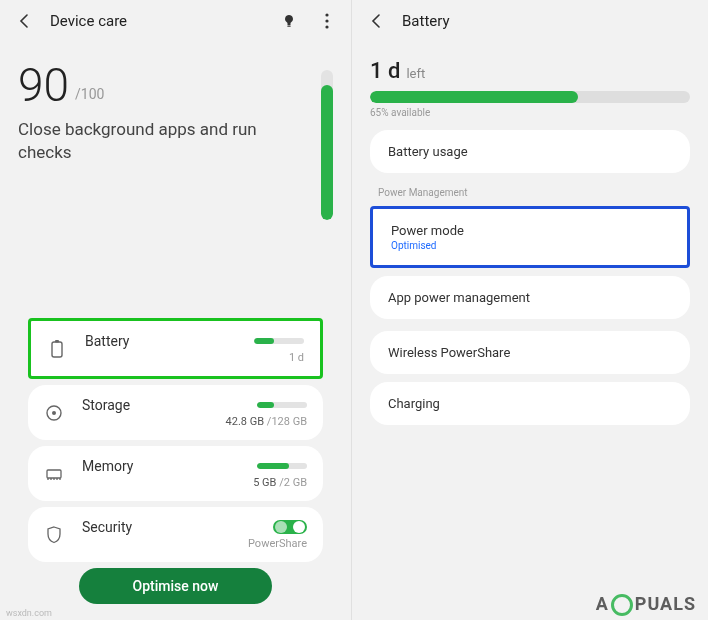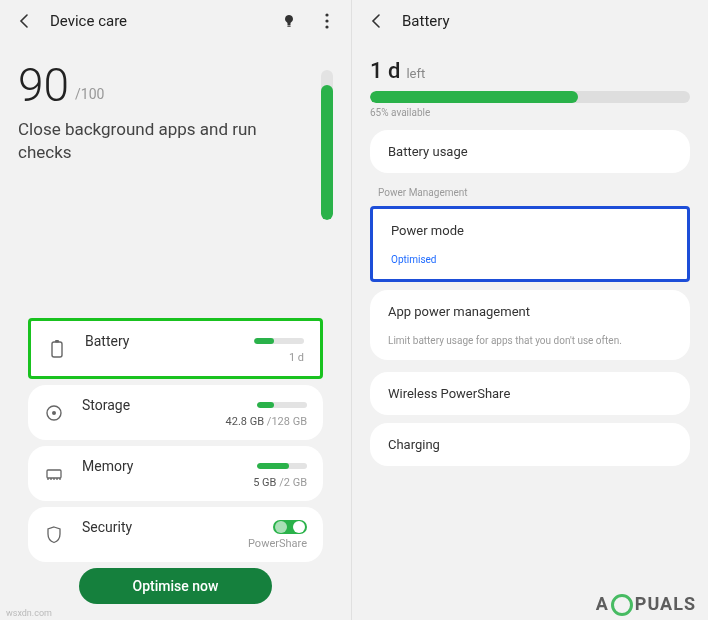--- a/index.html
+++ b/index.html
@@ -78,21 +78,21 @@
   .bat-left .sm { font-size:13px; color:#888; }
   .bat-bar { margin-top:8px; height:12px; background:#dedede; border-radius:7px; overflow:hidden; position:relative;}
   .bat-bar-fill { position:absolute; left:0;top:0;bottom:0; background:#2ab24a; border-radius:7px;}
   .bat-avail { font-size:10px; color:#9a9a9a; margin-top:4px;}
   .card {
     background:#fff; border-radius:18px; padding:14px 18px; margin-top:12px;
     font-size:13px; color:#333;
   }
   .card.small-gap { margin-top:8px; }
   .section-label { font-size:10px; color:#9a9a9a; margin:14px 0 0 8px;}
-  .card .sub { font-size:10px; color:#1f6bff; margin-top:16px;}
+  .card .sub { font-size:10px; color:#1f6bff; margin-top:2px;}
   .card .sub.grey { color:#9a9a9a; }
   .pm-highlight { border:3px solid #1d4ed8; border-radius:4px; }
 
   
   .watermark { position:absolute; right:12px; bottom:6px; font-size:18px; font-weight:700; color:#444; letter-spacing:1px; display:flex;align-items:center;gap:2px; opacity:.85;}
   .watermark .ring { width:22px;height:22px;border:3px solid #2ab24a;border-radius:50%; display:inline-block; position:relative; top:2px;}
   .wsxd { position:absolute; left:6px; bottom:2px; font-size:9px; color:#bbb; }
 
   svg { display:block; }
 </style>
@@ -226,21 +226,20 @@
 
     <div class="section-label">Power Management</div>
 
     <div class="card small-gap pm-highlight">
       <div>Power mode</div>
       <div class="sub">Optimised</div>
     </div>
 
     <div class="card small-gap">
       <div>App power management</div>
-      <div class="sub grey">Limit battery usage for apps that you don't use often.</div>
     </div>
 
     <div class="card">Wireless PowerShare</div>
 
     <div class="card small-gap">Charging</div>
   </div>
 </div>
 
 <div class="watermark">
   <span>A</span>

